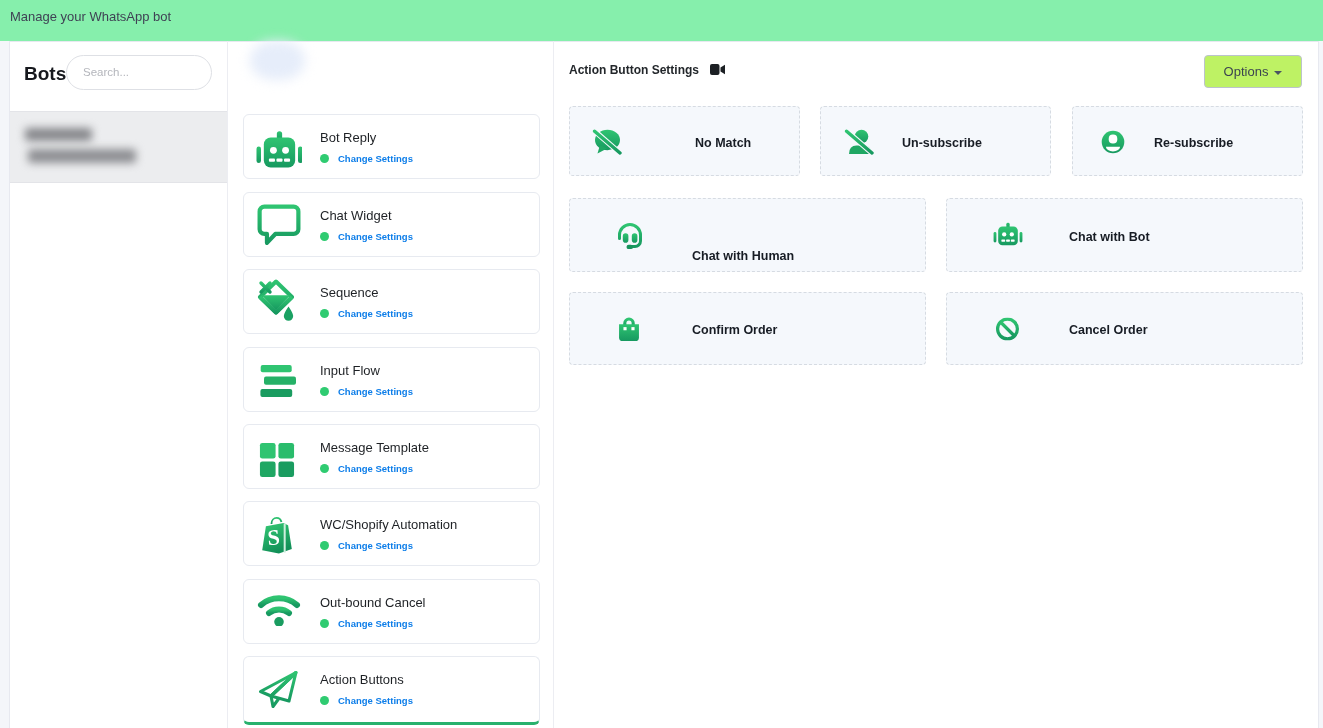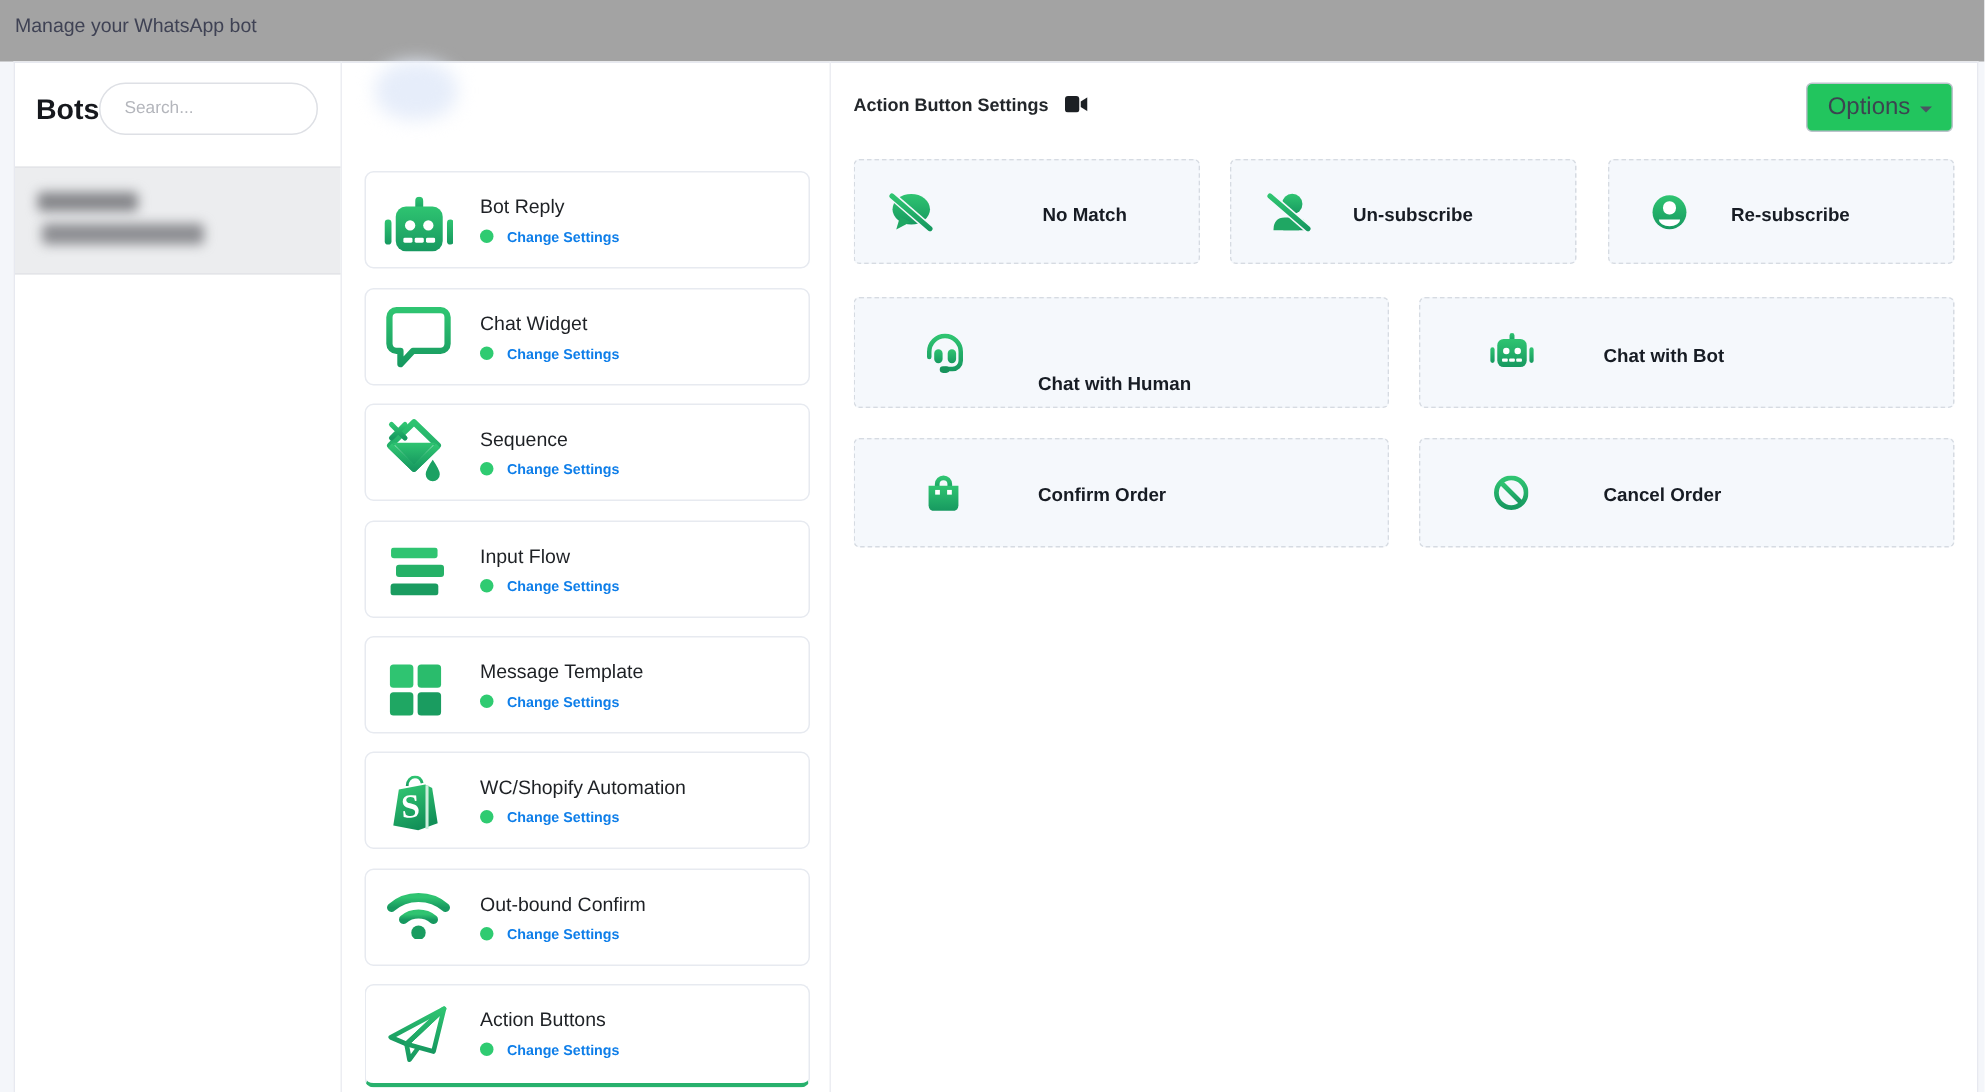--- a/index.html
+++ b/index.html
@@ -1,19 +1,19 @@
 <!DOCTYPE html>
 <html><head>
 <meta charset="utf-8">
 <style>
 * { margin:0; padding:0; box-sizing:border-box; }
 html,body { width:1323px; height:728px; overflow:hidden; }
 body { font-family:"Liberation Sans", sans-serif; background:#f4f6fa; position:relative; }
 .abs { position:absolute; }
-.topbar { left:0; top:0; width:1323px; height:41px; background:#a3a3a3; }
+.topbar { left:0; top:0; width:1323px; height:41px; background:#86efac; }
 .topbar span { position:absolute; left:10px; top:8.5px; font-size:13px; color:#3f4254; }
 .maincard { left:9px; top:41px; width:1310px; height:687px; background:#fff; border:1px solid #e7e9f0; border-bottom:none; }
 .vsep { position:absolute; top:0; bottom:0; width:1px; background:#ecedf2; }
 
 .bots-label { left:24px; top:63px; font-size:19px; font-weight:bold; color:#16181d; }
 .search { left:66px; top:55px; width:146px; height:35px; border:1px solid #dee0e5; border-radius:18px; background:#fff; }
 .search span { position:absolute; left:16px; top:10px; font-size:11.5px; color:#b4b6bc; }
 .botitem { left:10px; top:111px; width:217px; height:72px; background:#ecedef; border-top:1px solid #e3e4e8; border-bottom:1px solid #e3e4e8; }
 .blur1 { left:25px; top:128px; width:67px; height:13px; background:#85868a; border-radius:3px; filter:blur(4px); }
 .blur2 { left:28px; top:149px; width:108px; height:14px; background:#8d8e92; border-radius:3px; filter:blur(4px); }
@@ -21,21 +21,21 @@
 .blob { left:250px; top:41px; width:55px; height:39px; background:#e6edfa; border-radius:46%; filter:blur(6px); }
 .mcard { left:243px; width:297px; height:65px; background:#fff; border:1px solid #e7eaf0; border-radius:6px; }
 .mcard .icon { position:absolute; left:12px; width:46px; text-align:center; }
 .mcard .title { position:absolute; left:76px; top:15px; font-size:13px; color:#1e2125;text-align:center; }
 .mcard .cs { position:absolute; left:76px; top:33px; }
 .dot { display:inline-block; width:9px; height:9px; border-radius:50%; background:#2fcb71; vertical-align:-1px; }
 .cslink { font-size:9.5px; font-weight:bold; color:#0e7ee9; margin-left:9px; }
 .active-card { border-bottom:3px solid #28b16d !important; height:69px !important; border-bottom-left-radius:6px; border-bottom-right-radius:6px; }
 
 .rheader { left:569px; top:63px; font-size:12px; font-weight:bold; color:#23272b; }
-.optbtn { left:1204px; top:55px; width:98px; height:33px; background:#22c55e; border:1px solid #bcc3cc; border-radius:4px; font-size:16px; color:#3c4450; text-align:center; line-height:31px; }
+.optbtn { left:1204px; top:55px; width:98px; height:33px; background:#bef264; border:1px solid #bcc3cc; border-radius:4px; font-size:13px; color:#3c4450; text-align:center; line-height:31px; }
 .caret { display:inline-block; width:0; height:0; border-left:4px solid transparent; border-right:4px solid transparent; border-top:4.5px solid #4a5462; margin-left:6px; vertical-align:1px; }
 .tile { background:#f5f8fc; border:1px dashed #d6dbe2; border-radius:4px; }
 .tile .ticon { position:absolute; top:calc(50% + 2.5px); transform:translateY(-50%); }
 .tile .tlabel { position:absolute; top:calc(50% + 1.5px); transform:translateY(-50%); font-size:12.5px; font-weight:bold; color:#171c24; }
 </style>
 </head>
 <body>
 <svg width="0" height="0" style="position:absolute">
 <defs>
 <linearGradient id="g" x1="0" y1="0" x2="0" y2="1">
@@ -133,21 +133,21 @@
   <div class="title">WC/Shopify Automation</div>
   <div class="cs"><span class="dot"></span><span class="cslink">Change Settings</span></div>
 </div>
 
 <div class="abs mcard" style="top:579px;">
   <div class="icon" style="top:11.5px;"><svg width="44" height="34" viewBox="0 0 44 34">
     <path d="M4 13 a25 22 0 0 1 36 0" fill="none" stroke="url(#g)" stroke-width="6" stroke-linecap="round"></path>
     <path d="M12 21 a14.5 13 0 0 1 20 0" fill="none" stroke="url(#g)" stroke-width="6" stroke-linecap="round"></path>
     <circle cx="22" cy="29.8" r="4.8" fill="#1a9c60"></circle>
   </svg></div>
-  <div class="title">Out-bound Confirm</div>
+  <div class="title">Out-bound Cancel</div>
   <div class="cs"><span class="dot"></span><span class="cslink">Change Settings</span></div>
 </div>
 
 <div class="abs mcard active-card" style="top:656px;">
   <div class="icon" style="top:11.5px;"><svg width="42" height="40" viewBox="0 0 42 40">
     <g fill="none" stroke="url(#g)" stroke-width="3.1" stroke-linejoin="round">
       <path d="M38 3.5 L2.5 22.5 L13 27 Z"></path>
       <path d="M38 3.5 L13 27 L15 37.5 L20.5 30"></path>
       <path d="M38 3.5 L13 27 L31 32 Z"></path>
     </g>

